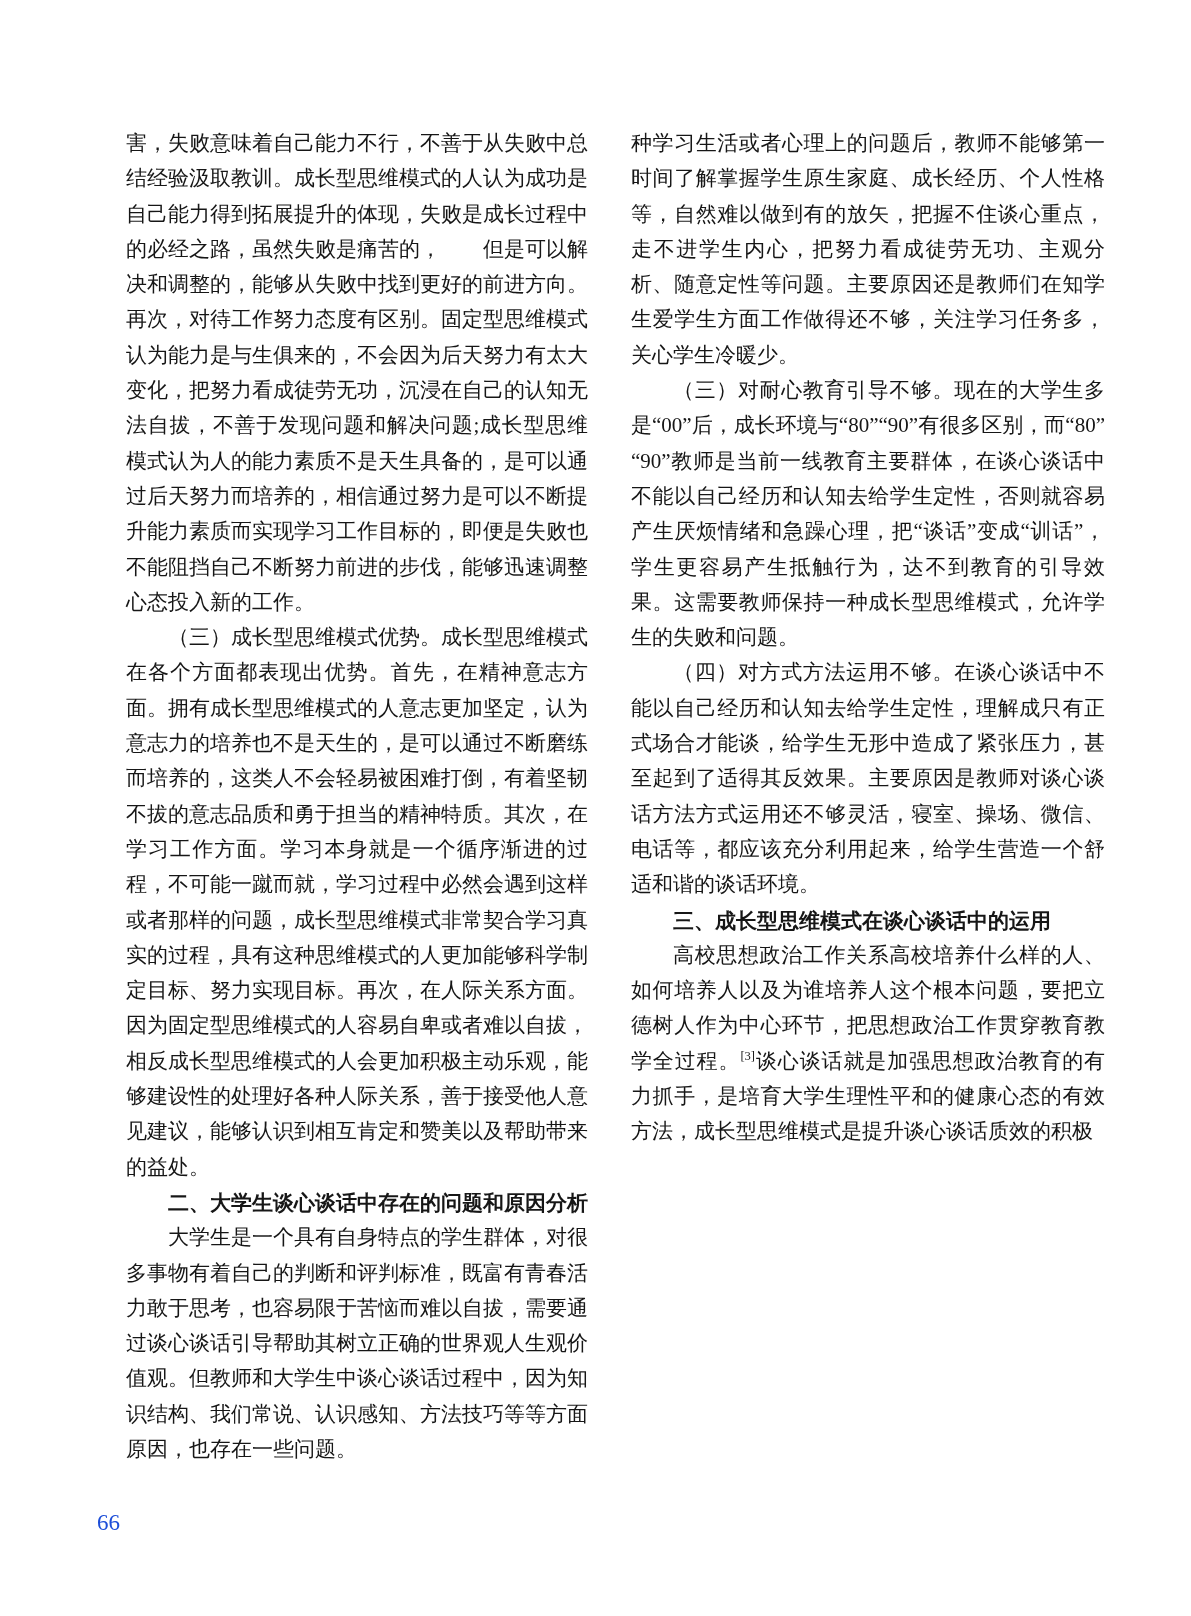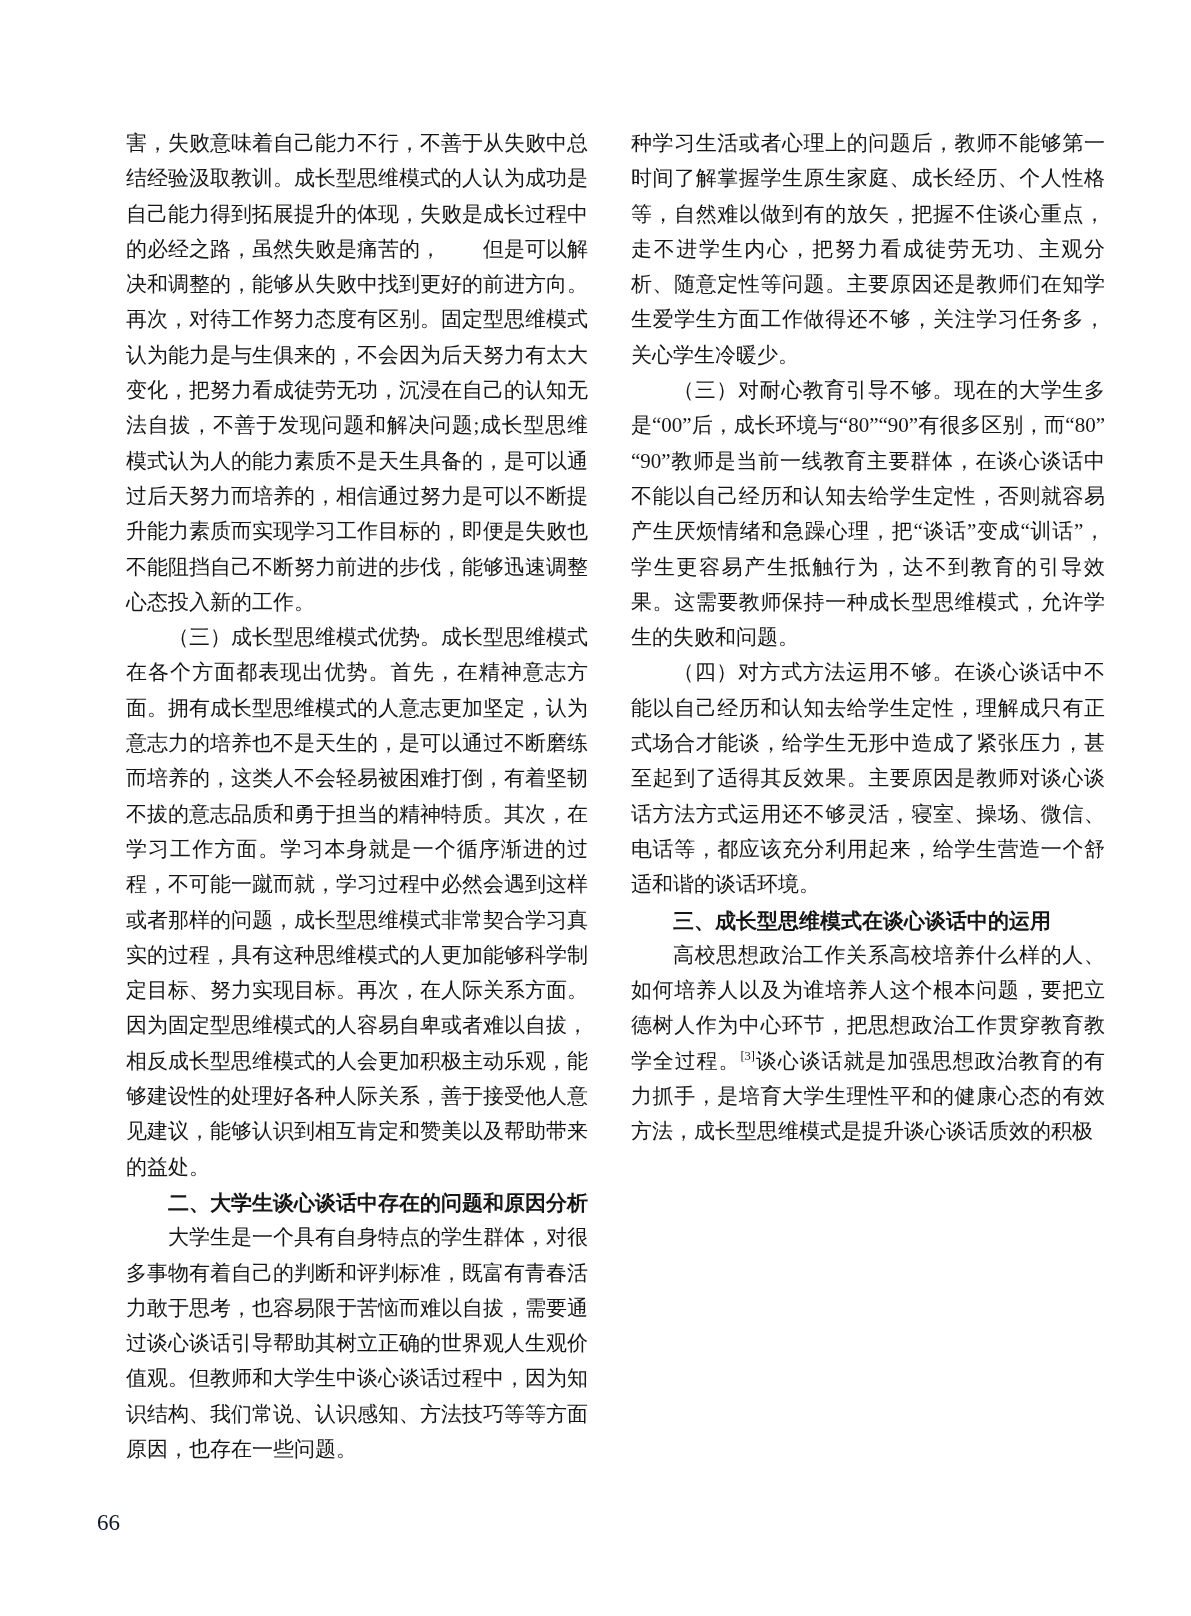--- a/index.html
+++ b/index.html
@@ -41,21 +41,21 @@
     font-size: 0.6em;
     line-height: 0;
     vertical-align: super;
   }
   .page-number {
     position: absolute;
     left: 97px;
     top: 1510px;
     font-size: 23px;
     font-family: "Liberation Serif", serif;
-    color: #0f172a;
+    color: #1d4ed8;
   }
 </style>
 </head>
 <body>
 
 <div class="page">
 
   <div class="col col-left">
     <p class="para cont">害，失败意味着自己能力不行，不善于从失败中总结经验汲取教训。成长型思维模式的人认为成功是自己能力得到拓展提升的体现，失败是成长过程中的必经之路，虽然失败是痛苦的，　　但是可以解决和调整的，能够从失败中找到更好的前进方向。再次，对待工作努力态度有区别。固定型思维模式认为能力是与生俱来的，不会因为后天努力有太大变化，把努力看成徒劳无功，沉浸在自己的认知无法自拔，不善于发现问题和解决问题;成长型思维模式认为人的能力素质不是天生具备的，是可以通过后天努力而培养的，相信通过努力是可以不断提升能力素质而实现学习工作目标的，即便是失败也不能阻挡自己不断努力前进的步伐，能够迅速调整心态投入新的工作。</p>
     <p class="para">（三）成长型思维模式优势。成长型思维模式在各个方面都表现出优势。首先，在精神意志方面。拥有成长型思维模式的人意志更加坚定，认为意志力的培养也不是天生的，是可以通过不断磨练而培养的，这类人不会轻易被困难打倒，有着坚韧不拔的意志品质和勇于担当的精神特质。其次，在学习工作方面。学习本身就是一个循序渐进的过程，不可能一蹴而就，学习过程中必然会遇到这样或者那样的问题，成长型思维模式非常契合学习真实的过程，具有这种思维模式的人更加能够科学制定目标、努力实现目标。再次，在人际关系方面。因为固定型思维模式的人容易自卑或者难以自拔，相反成长型思维模式的人会更加积极主动乐观，能够建设性的处理好各种人际关系，善于接受他人意见建议，能够认识到相互肯定和赞美以及帮助带来的益处。</p>

